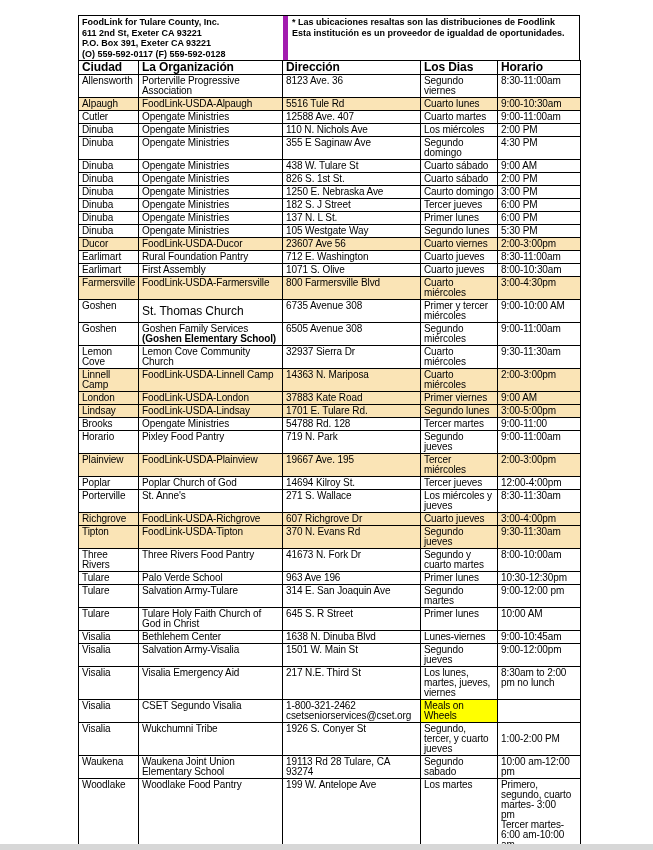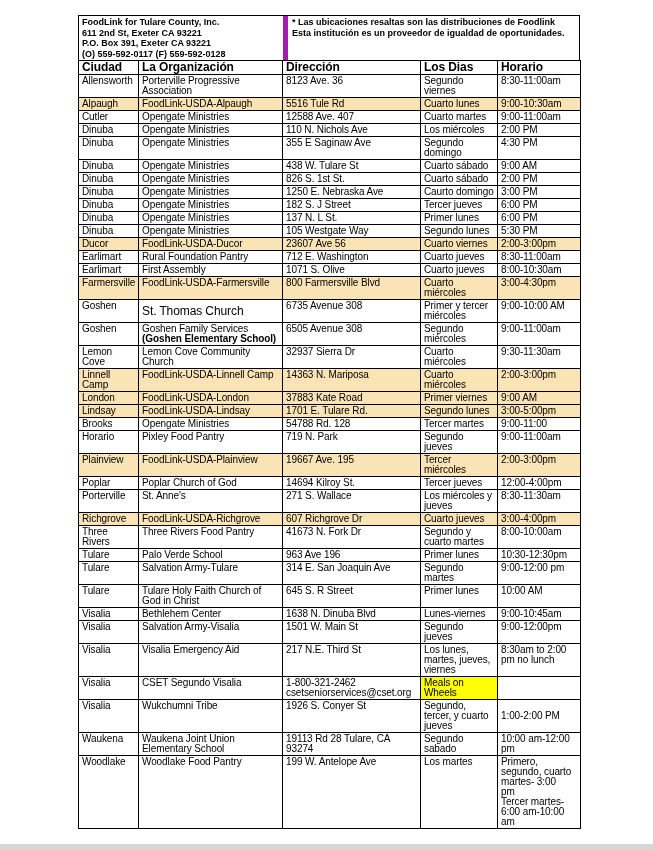--- a/index.html
+++ b/index.html
@@ -280,20 +280,27 @@
           <td>Los miércoles y jueves</td>
           <td>8:30-11:30am</td>
         </tr>
         <tr class="hl">
           <td>Richgrove</td>
           <td><span>FoodLink-USDA-Richgrove</span></td>
           <td>607 Richgrove Dr</td>
           <td>Cuarto jueves</td>
           <td>3:00-4:00pm</td>
         </tr>
+        <tr class="hl">
+          <td>Tipton</td>
+          <td><span>FoodLink-USDA-Tipton</span></td>
+          <td>370 N. Evans Rd</td>
+          <td>Segundo jueves</td>
+          <td>9:30-11:30am</td>
+        </tr>
         <tr>
           <td>Three Rivers</td>
           <td><span>Three Rivers Food Pantry</span></td>
           <td>41673 N. Fork Dr</td>
           <td>Segundo y cuarto martes</td>
           <td>8:00-10:00am</td>
         </tr>
         <tr>
           <td>Tulare</td>
           <td><span>Palo Verde School</span></td>

